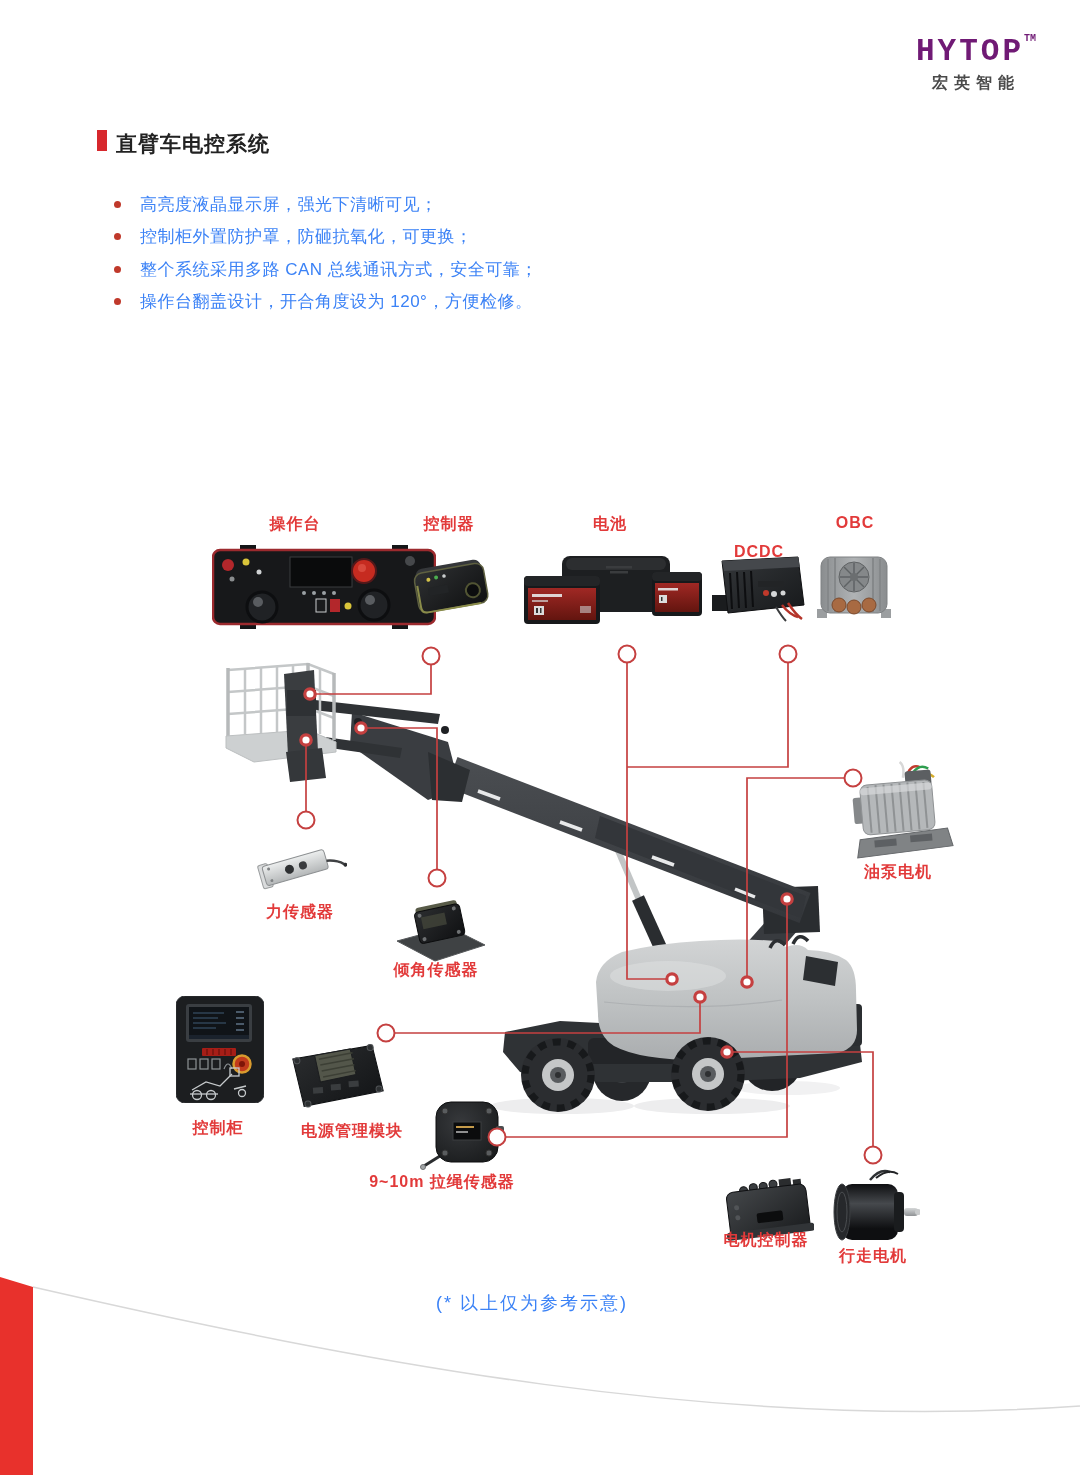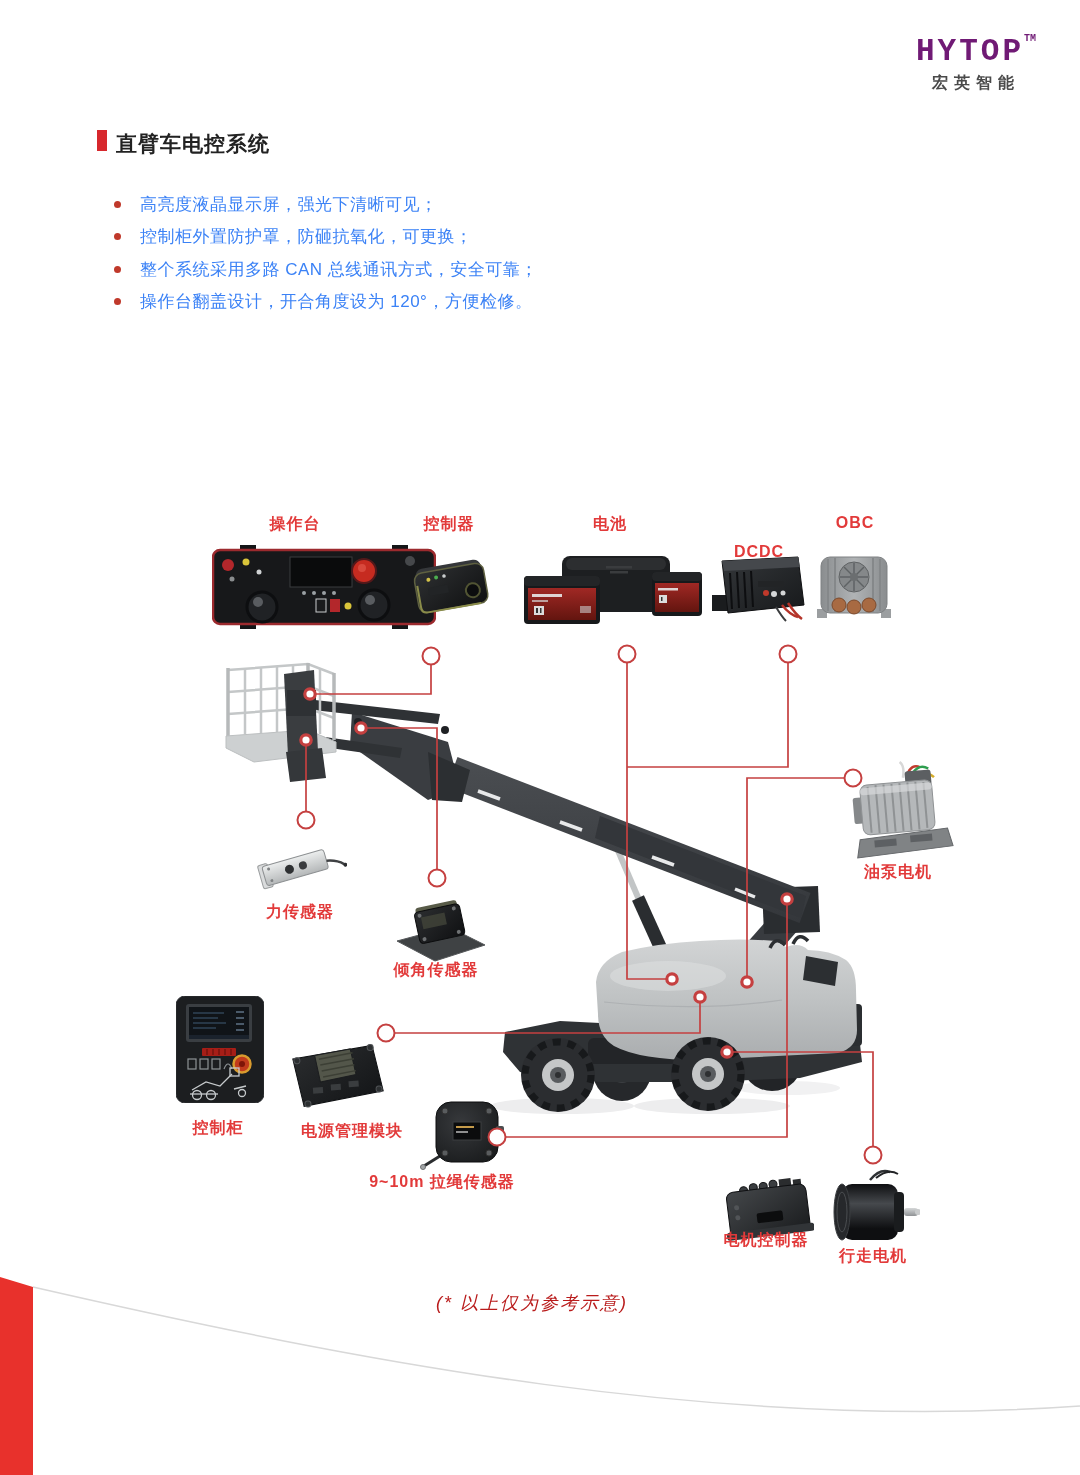--- a/index.html
+++ b/index.html
@@ -20,21 +20,21 @@
   .sec-title .txt{font-size:21px;font-weight:bold;color:#222222;letter-spacing:1px;}
 
   
   .features{position:absolute;left:114px;top:188px;}
   .feature-row{display:flex;align-items:center;height:32.5px;}
   .feature-row .dot{width:7px;height:7px;border-radius:50%;background:#c0392b;margin-right:19px;flex:0 0 auto;}
   .feature-row .ftxt{font-size:17px;color:#3b82f6;letter-spacing:0.5px;}
 
   
   .lbl{position:absolute;transform:translateX(-50%);color:#e23a3a;font-size:16px;font-weight:600;white-space:nowrap;letter-spacing:1px;}
-  .note{position:absolute;transform:translateX(-50%);color:#b91c1c;font-size:18px;font-weight:500;letter-spacing:2px;white-space:nowrap;font-style:italic;}
+  .note{position:absolute;transform:translateX(-50%);color:#3b82f6;font-size:18px;font-weight:500;letter-spacing:2px;white-space:nowrap;}
 
   
   .comp{position:absolute;}
   .comp svg{display:block;}
 
   
   .corner-band{position:absolute;left:0;top:1277px;width:33px;height:198px;background:#e8312c;
     clip-path:polygon(0 0,100% 5%,100% 100%,0 100%);}
 
   

